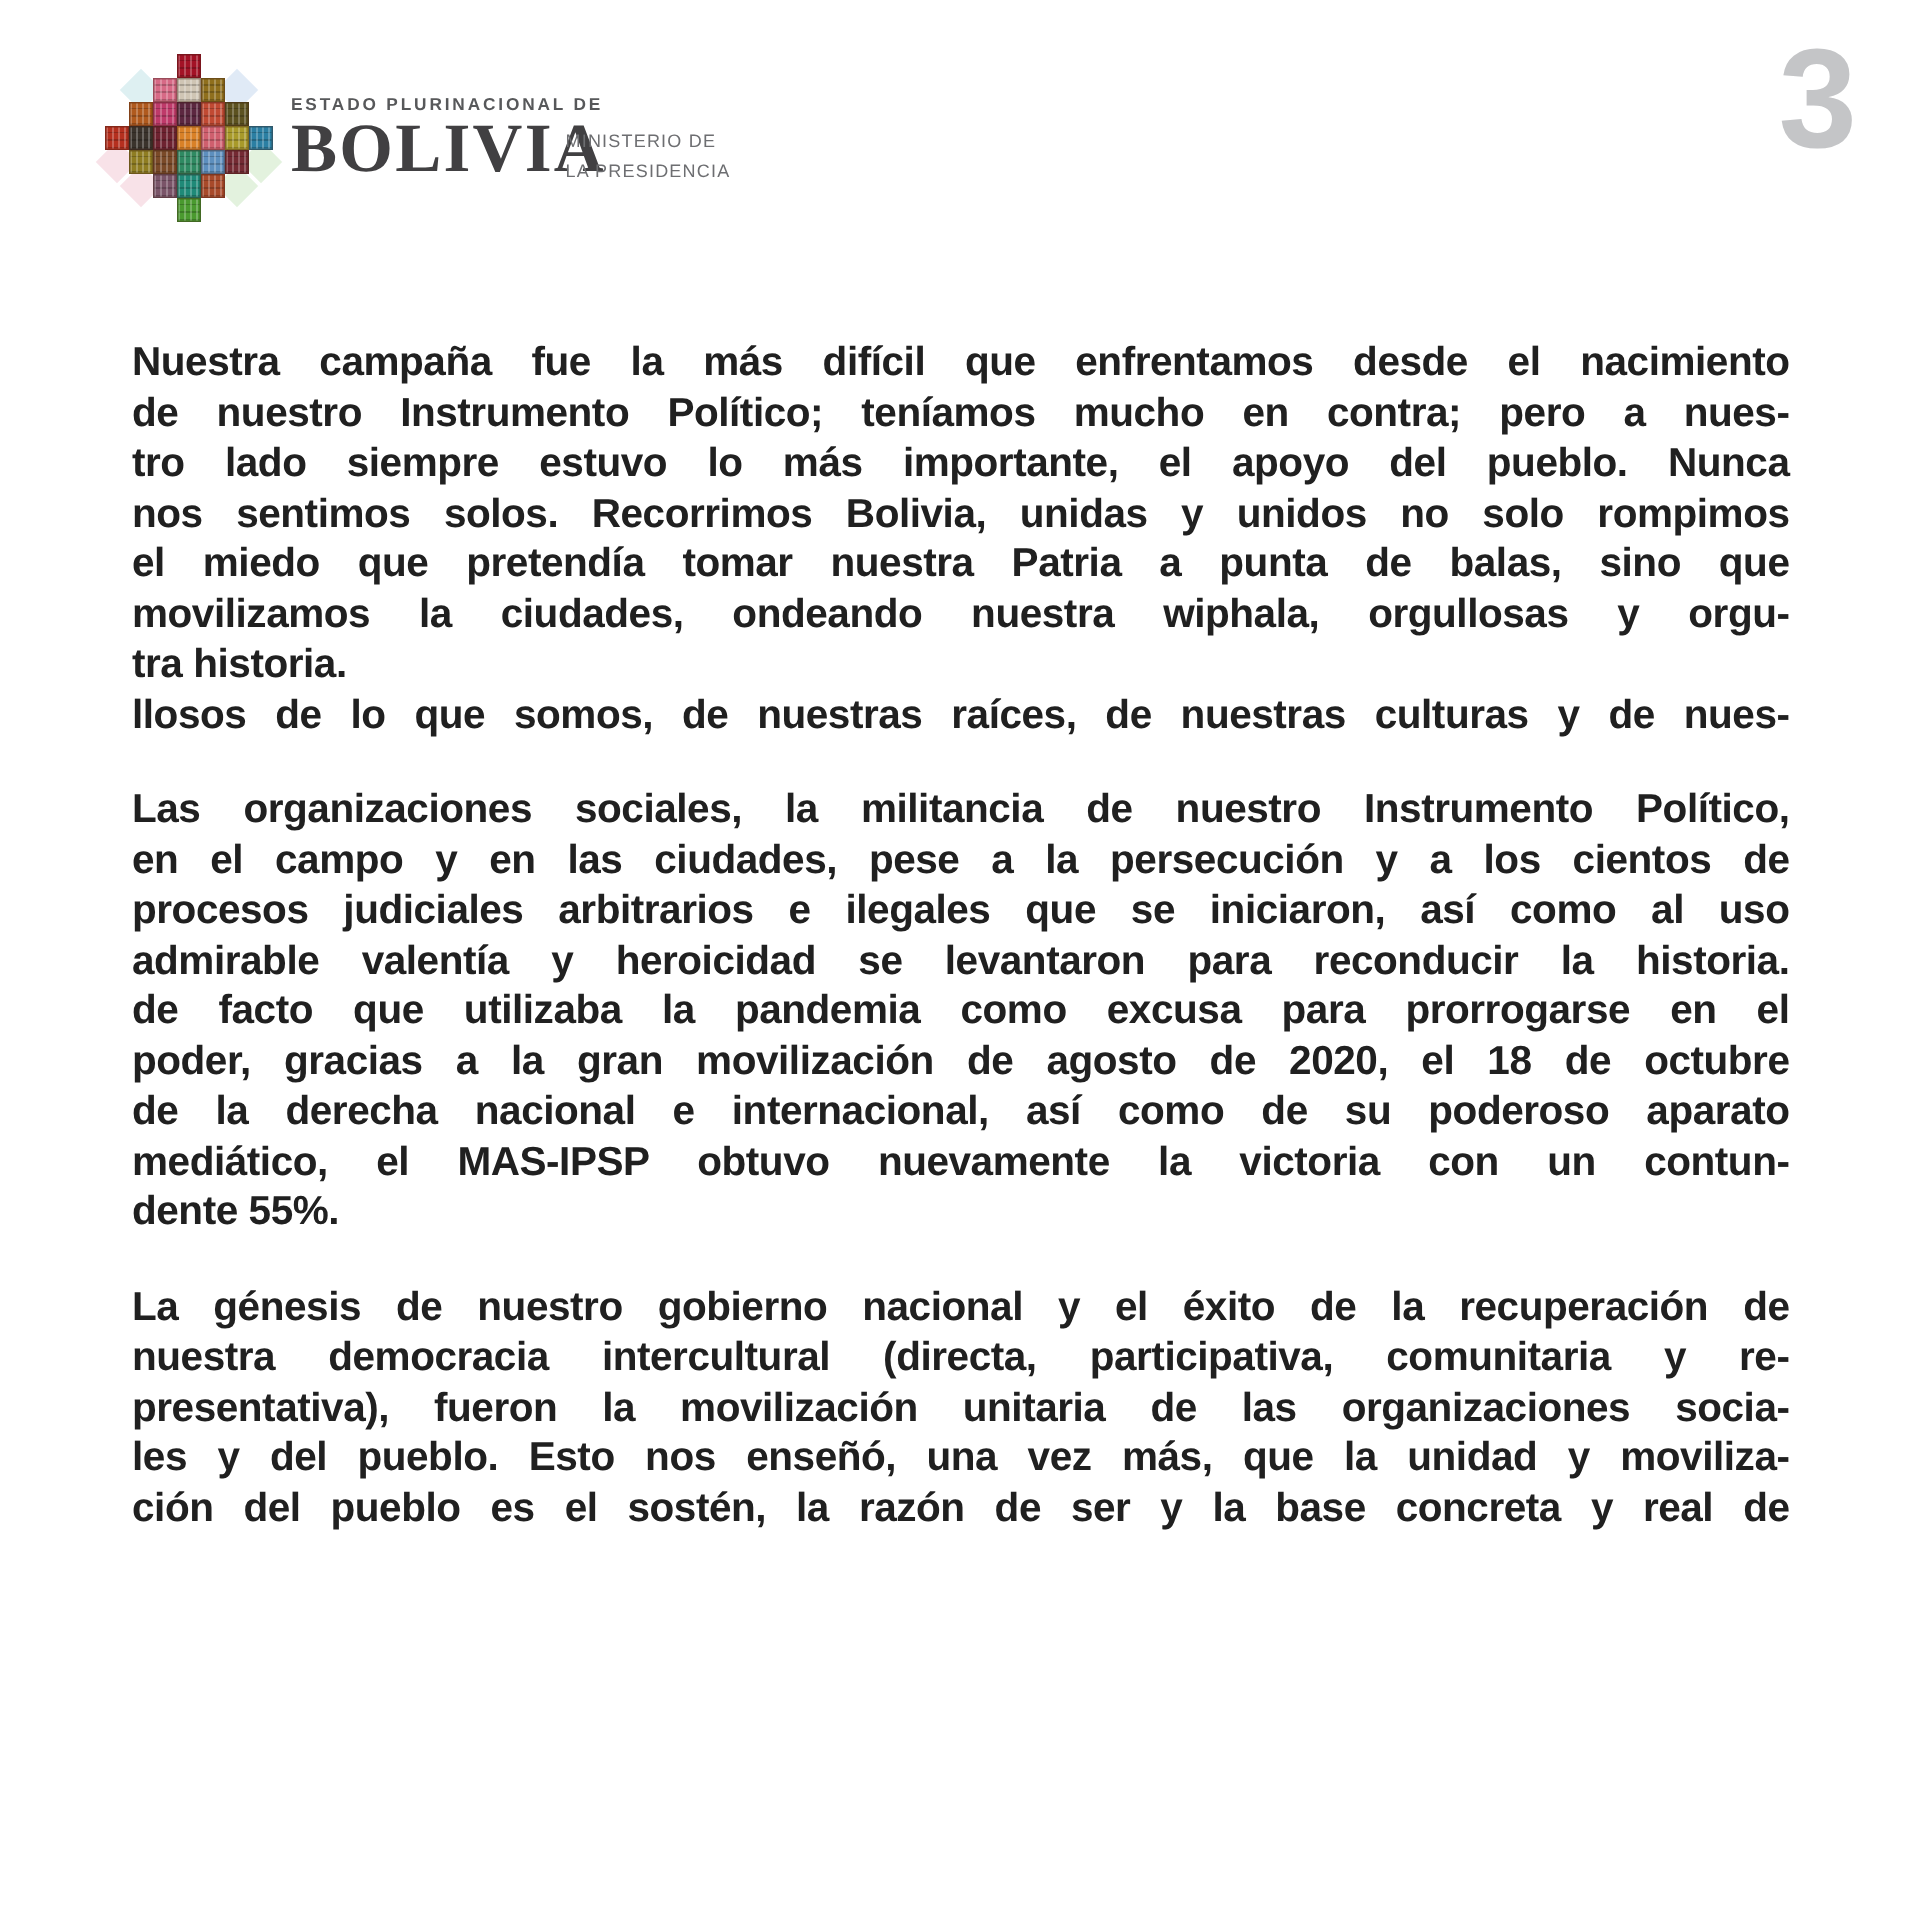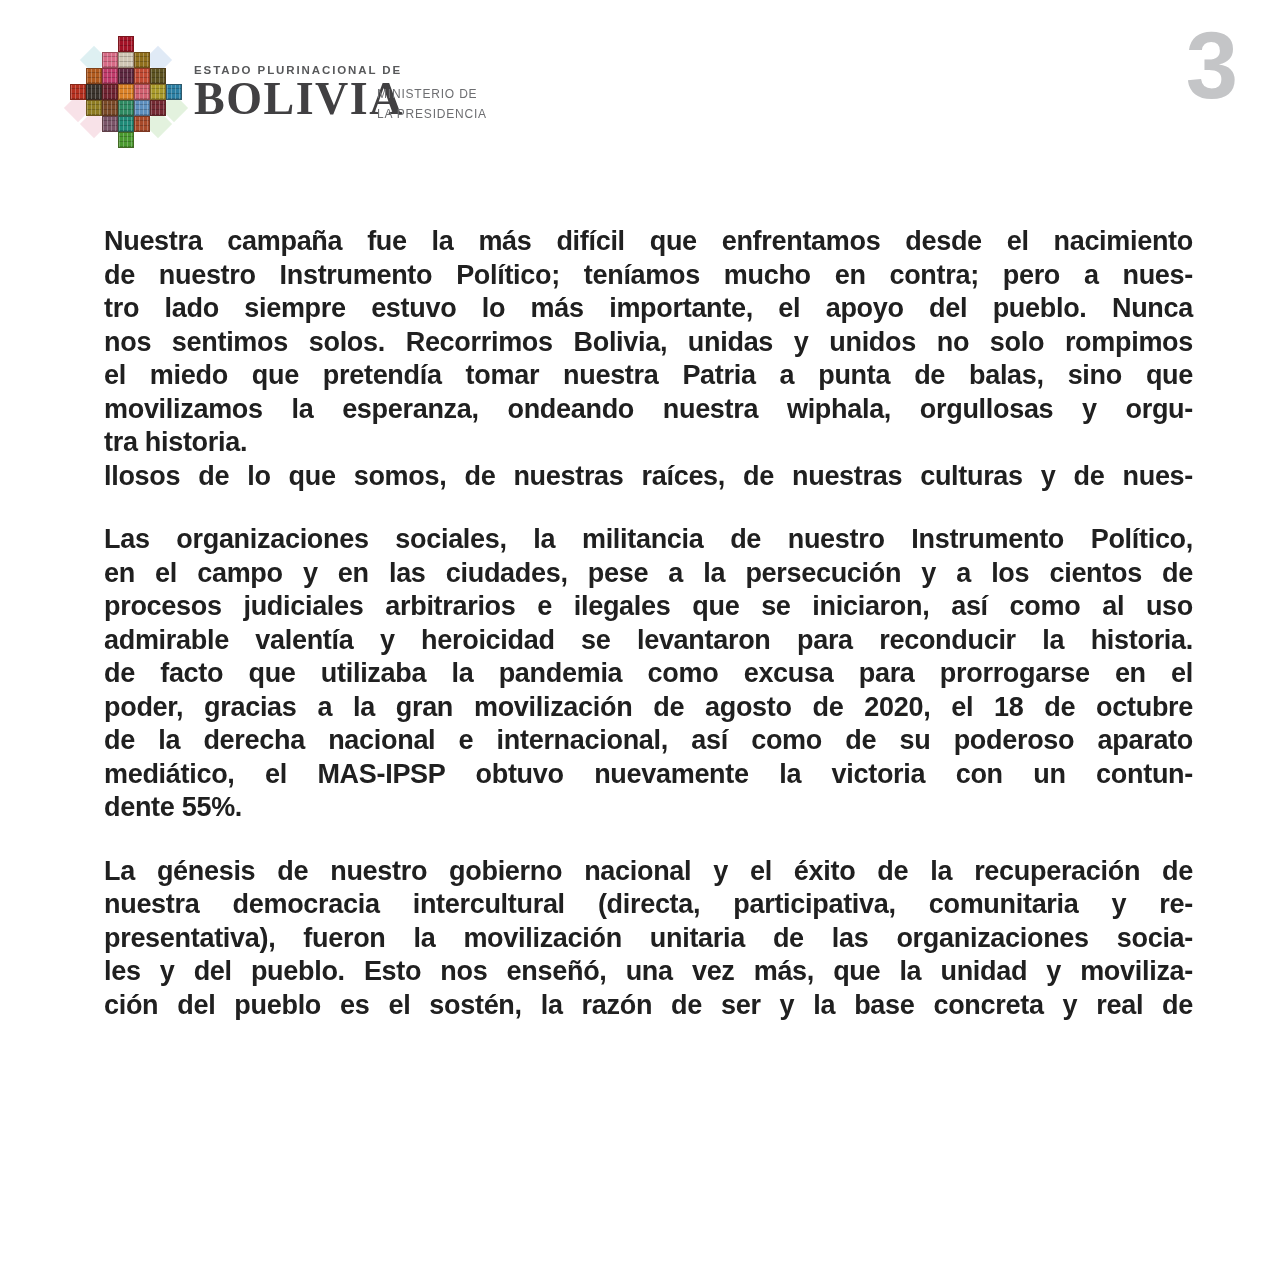--- a/index.html
+++ b/index.html
@@ -28,21 +28,21 @@
 
   .ministry{position:absolute;left:377px;top:84px;font-size:12px;line-height:20px;
             color:#6d6e71;letter-spacing:.8px;font-weight:400;}
 
   .pagenum{position:absolute;top:16px;right:42px;font-size:94px;line-height:100px;
            font-weight:700;color:#c4c5c7;}
 
   
   .body-text{position:absolute;left:88px;right:87px;top:225px;color:#202020;
              font-size:27px;font-weight:700;letter-spacing:-0.3px;}
-  .para{margin:0 0 30px 16px;}
+  .para{margin:0 0 30px 0;}
   .line{height:33.5px;line-height:33.5px;white-space:nowrap;
         text-align:justify;text-align-last:justify;}
   .line.last{text-align-last:left;}
 </style>
 </head>
 <body>
 
 <div class="page">
 
   <div class="logo">
@@ -119,21 +119,21 @@
 
   <div class="pagenum">3</div>
 
   <main class="body-text">
       <div class="para">
         <div class="line">Nuestra campaña fue la más difícil que enfrentamos desde el nacimiento</div>
         <div class="line">de nuestro Instrumento Político; teníamos mucho en contra; pero a nues-</div>
         <div class="line">tro lado siempre estuvo lo más importante, el apoyo del pueblo. Nunca</div>
         <div class="line">nos sentimos solos. Recorrimos Bolivia, unidas y unidos no solo rompimos</div>
         <div class="line">el miedo que pretendía tomar nuestra Patria a punta de balas, sino que</div>
-        <div class="line">movilizamos la esperanza, ondeando nuestra wiphala, orgullosas y orgu-</div>
+        <div class="line">movilizamos la ciudades, ondeando nuestra wiphala, orgullosas y orgu-</div>
         <div class="line last">tra historia.</div>
         <div class="line">llosos de lo que somos, de nuestras raíces, de nuestras culturas y de nues-</div>
       </div>
       <div class="para">
         <div class="line">Las organizaciones sociales, la militancia de nuestro Instrumento Político,</div>
         <div class="line">en el campo y en las ciudades, pese a la persecución y a los cientos de</div>
         <div class="line">procesos judiciales arbitrarios e ilegales que se iniciaron, así como al uso</div>
         <div class="line">admirable valentía y heroicidad se levantaron para reconducir la historia.</div>
         <div class="line">de facto que utilizaba la pandemia como excusa para prorrogarse en el</div>
         <div class="line">poder, gracias a la gran movilización de agosto de 2020, el 18 de octubre</div>

